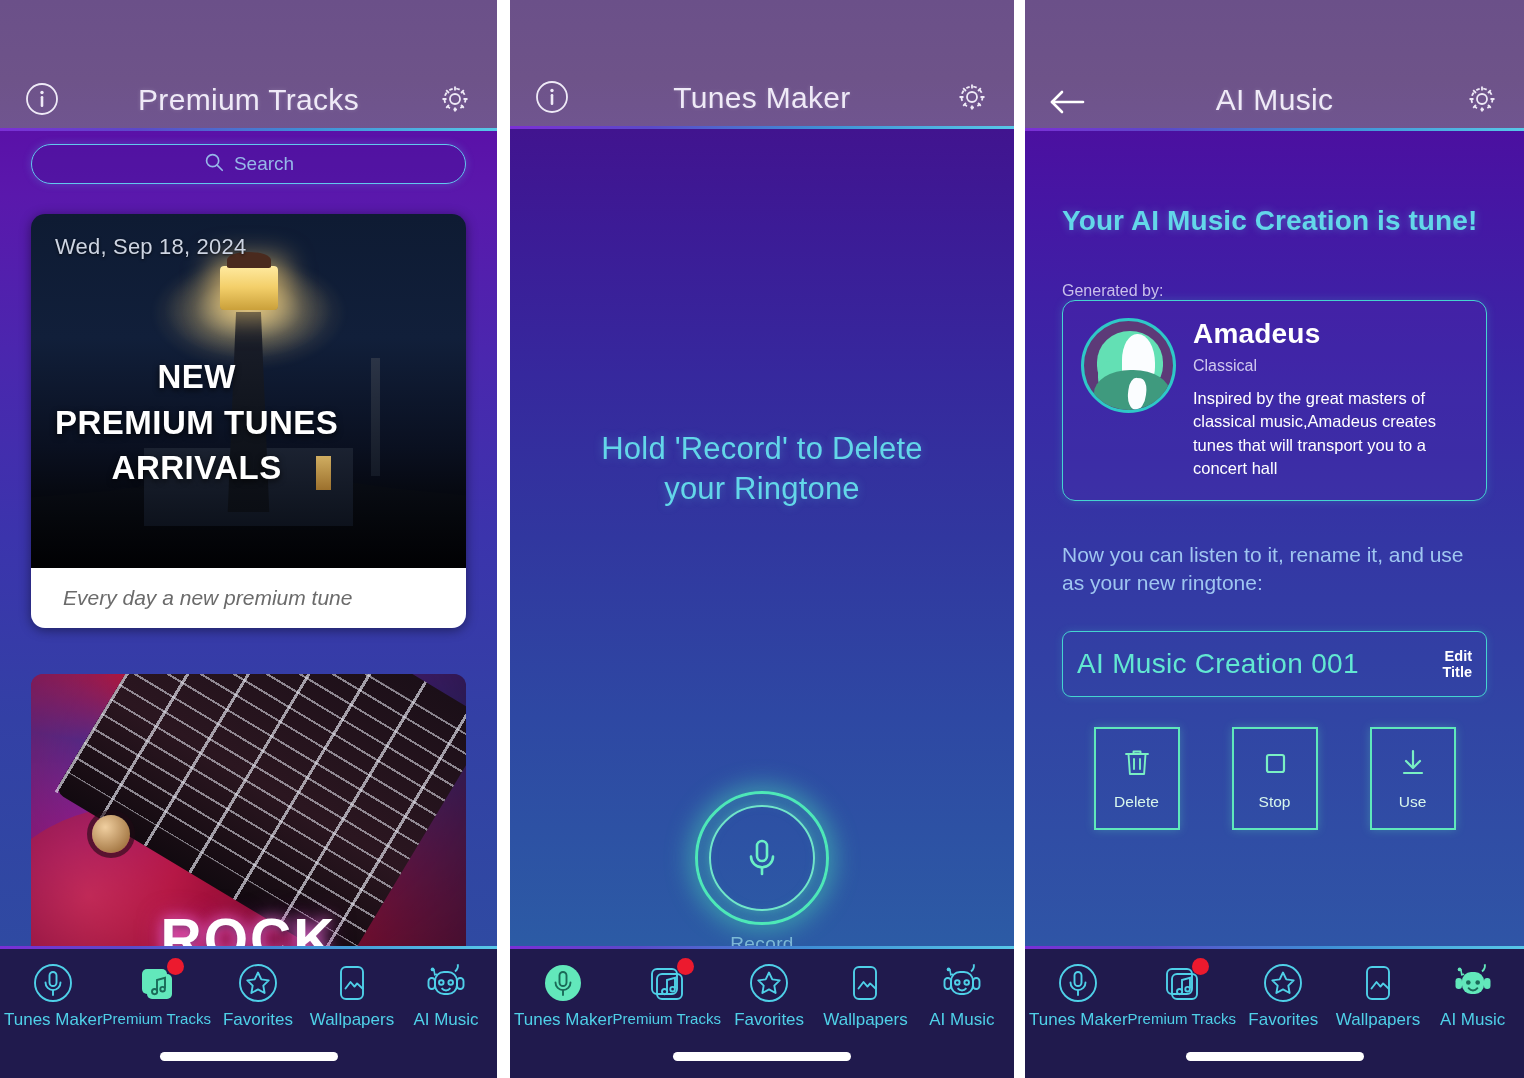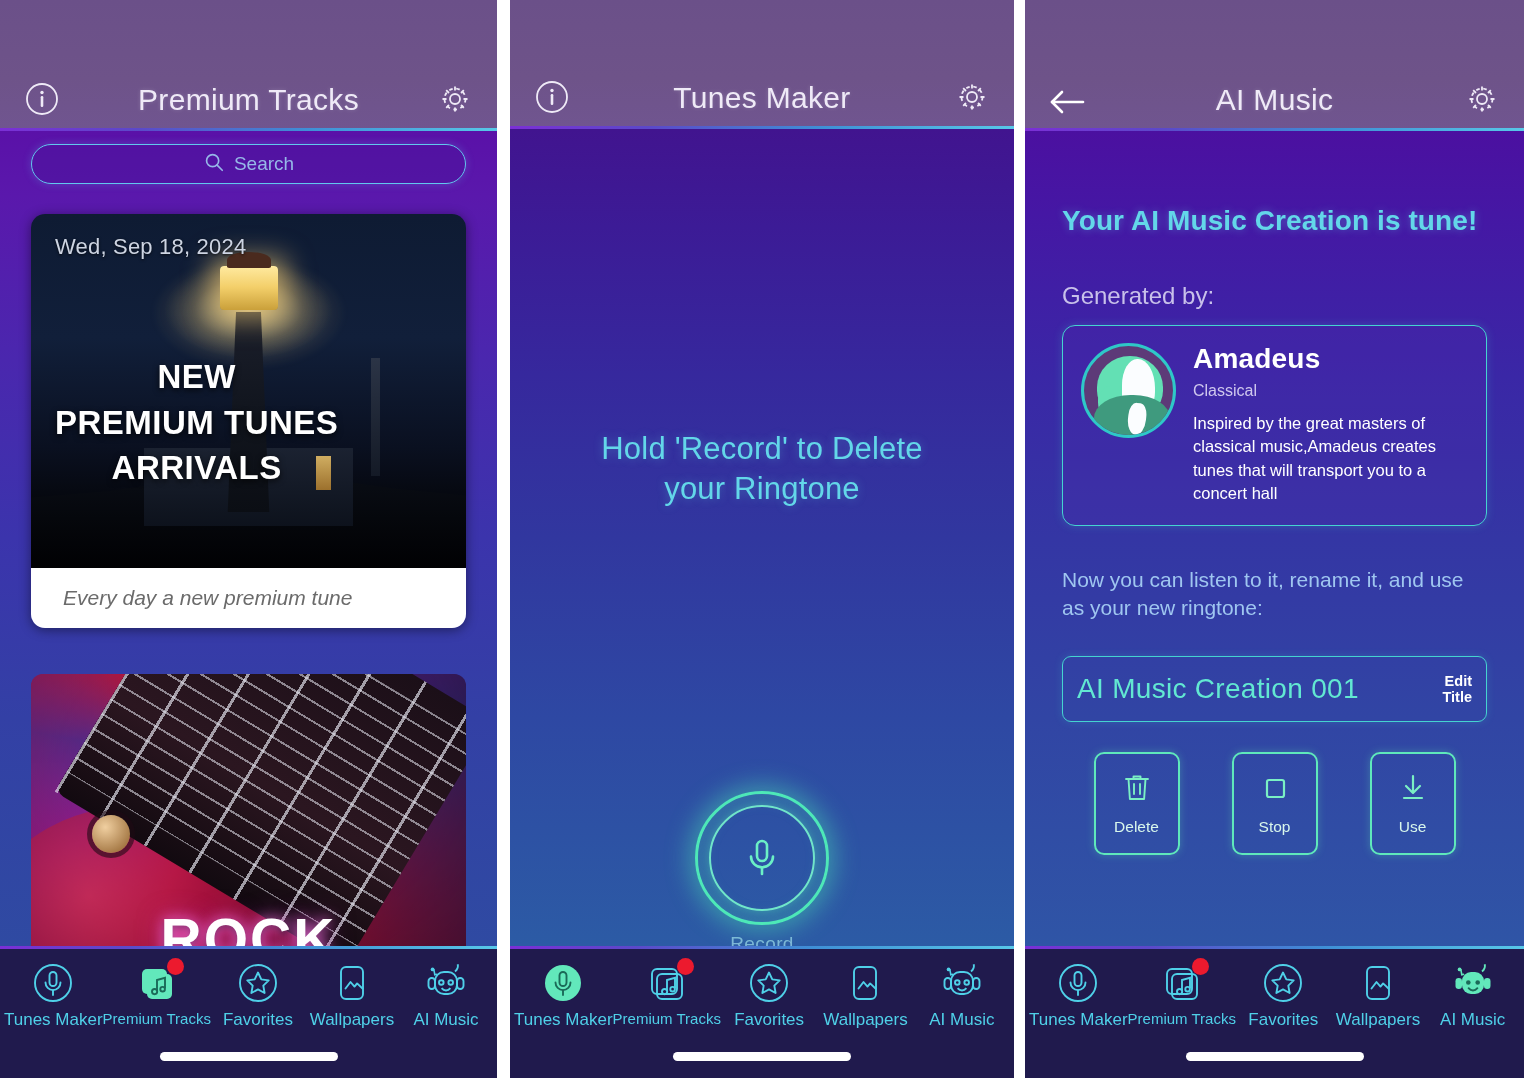--- a/index.html
+++ b/index.html
@@ -186,23 +186,23 @@
 
   
   .body3 {
     flex: 1; position: relative; padding: 0 37px;
     background: linear-gradient(180deg, #4b10a0 0%, #4517a4 10%, #3a27a6 30%, #3436a4 50%, #3145a4 72%, #2f55a6 100%);
   }
   .p3-h1 {
     margin-top: 74px; color: #63d7e9; font-size: 28px; font-weight: 600;
     text-shadow: 0 0 9px rgba(99,215,233,.4); letter-spacing: .1px;
   }
-  .p3-sub { margin-top: 45px; color: #c8c0ea; font-size: 24px; }
+  .p3-sub { margin-top: 45px; color: #c8c0ea; font-size: 16px; }
   .gen-card {
-    margin-top: 15px; border: 1.8px solid #45d4d0; border-radius: 13px;
+    border: 1.8px solid #45d4d0; border-radius: 13px;
     padding: 17px 19px 19px 18px; display: flex; gap: 17px;
     background: rgba(80,40,175,.22);
     box-shadow: 0 0 10px rgba(69,212,208,.22);
   }
   .avatar {
     flex: 0 0 95px; width: 95px; height: 95px; border-radius: 50%;
     border: 3px solid #2ec8c8; overflow: hidden; position: relative;
     background: #5d3a78;
   }
   .av-hair {
@@ -234,21 +234,21 @@
   .p3-note { margin-top: 40px; color: #9fc6f0; font-size: 21px; line-height: 1.35; }
   .title-box {
     margin-top: 34px; height: 66px; border: 1.8px solid #45d4d0; border-radius: 9px;
     display: flex; align-items: center; padding: 0 14px;
     box-shadow: 0 0 8px rgba(69,212,208,.2);
   }
   .title-text { flex: 1; color: #62e8d2; font-size: 28px; letter-spacing: .3px; }
   .edit-title { color: #ffffff; font-size: 14.5px; line-height: 1.15; text-align: right; font-weight: 600; }
   .btn-row { margin-top: 30px; display: flex; justify-content: center; gap: 52px; }
   .abtn {
-    width: 86px; height: 103px; border: 2px solid #5fe8bb; border-radius: 10px;
+    width: 86px; height: 103px; border: 2px solid #5fe8bb; border-radius: 0;
     display: flex; flex-direction: column; align-items: center; justify-content: center; gap: 9px;
     box-shadow: 0 0 9px rgba(95,232,187,.3);
   }
   .abtn .alabel { color: #d8f7ec; font-size: 15.5px; }
 
   
   .nav {
     position: relative; flex: 0 0 132px; height: 132px; background: #201a4d;
     display: flex; flex-direction: column;
   }

